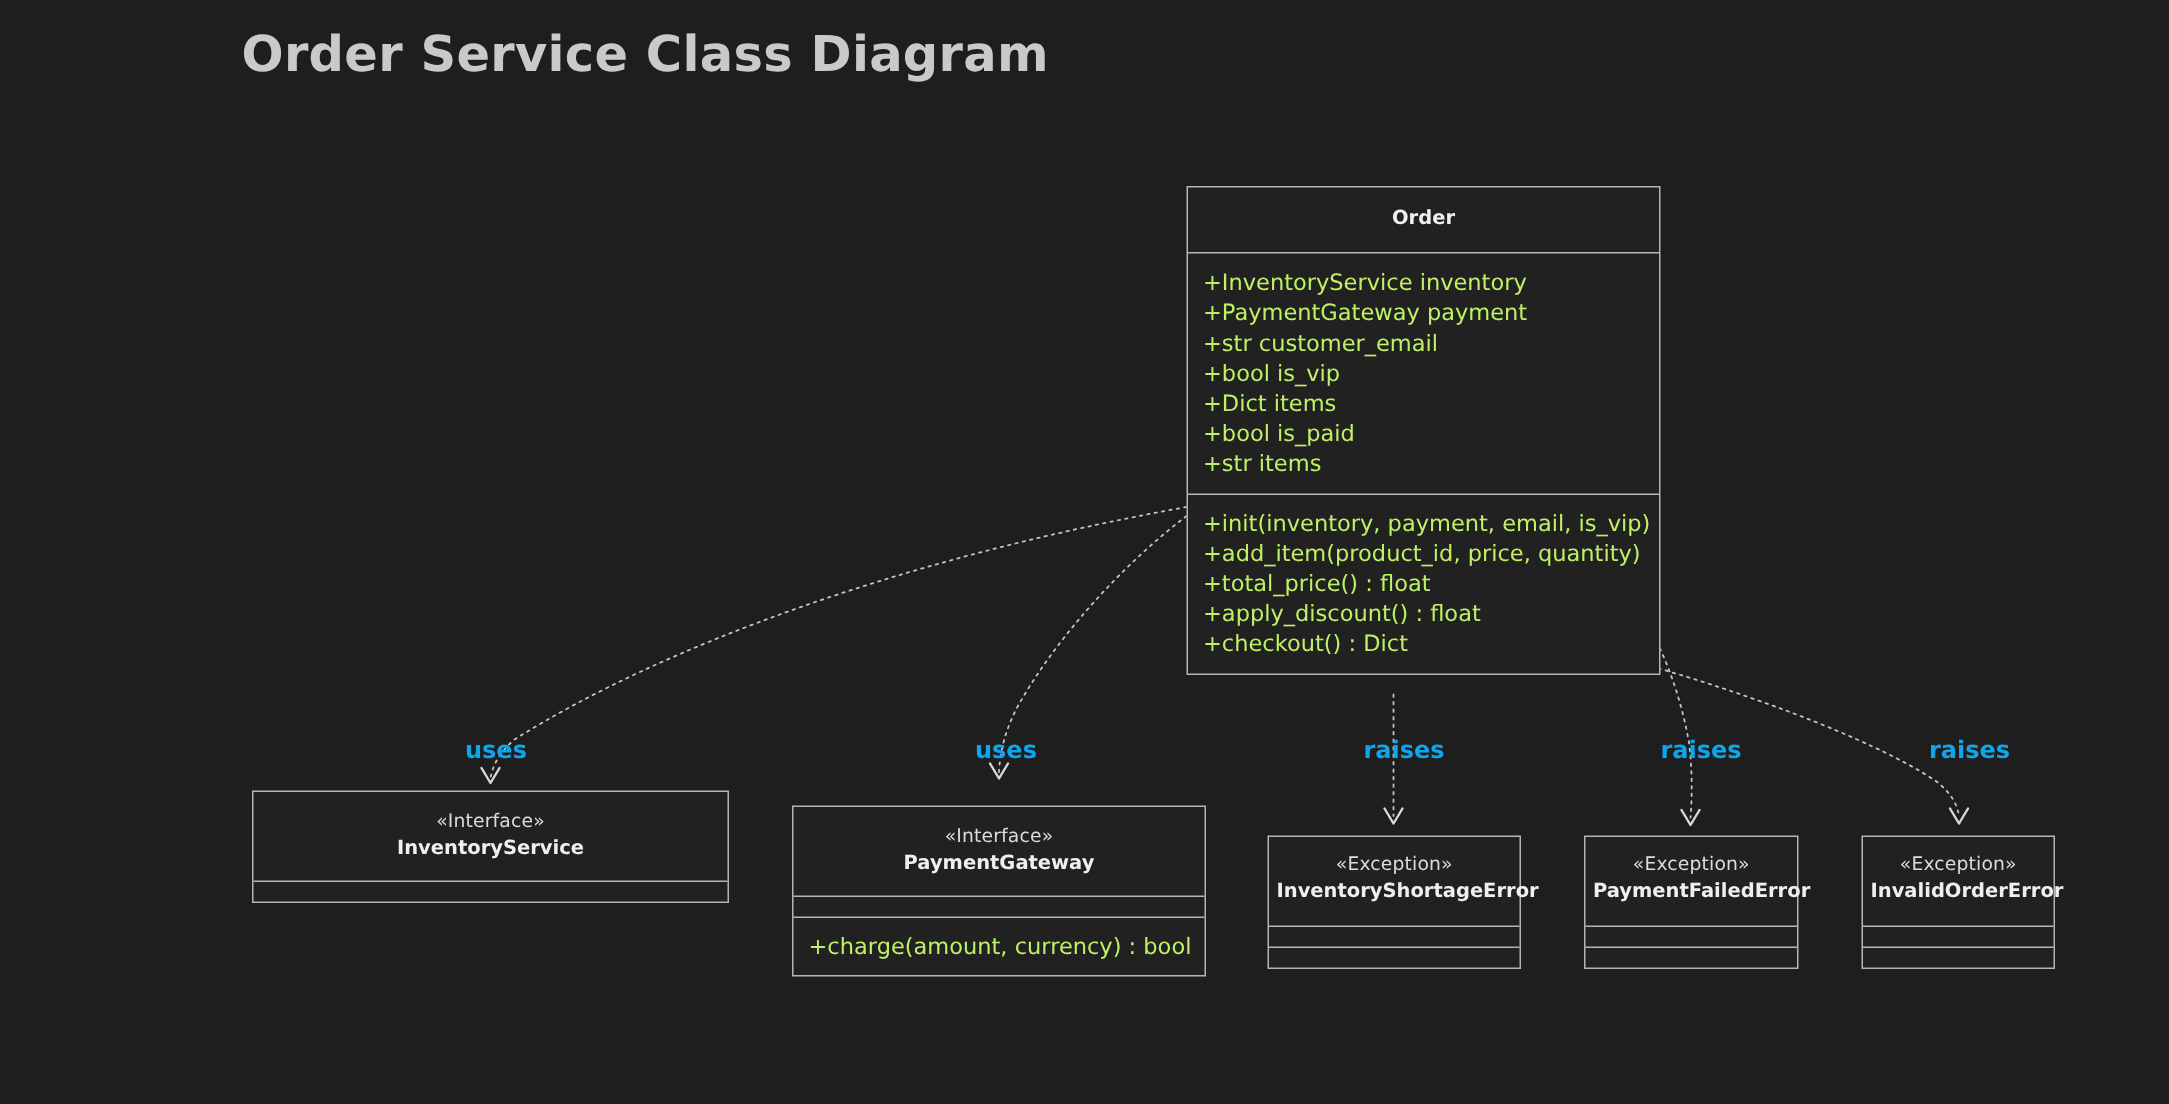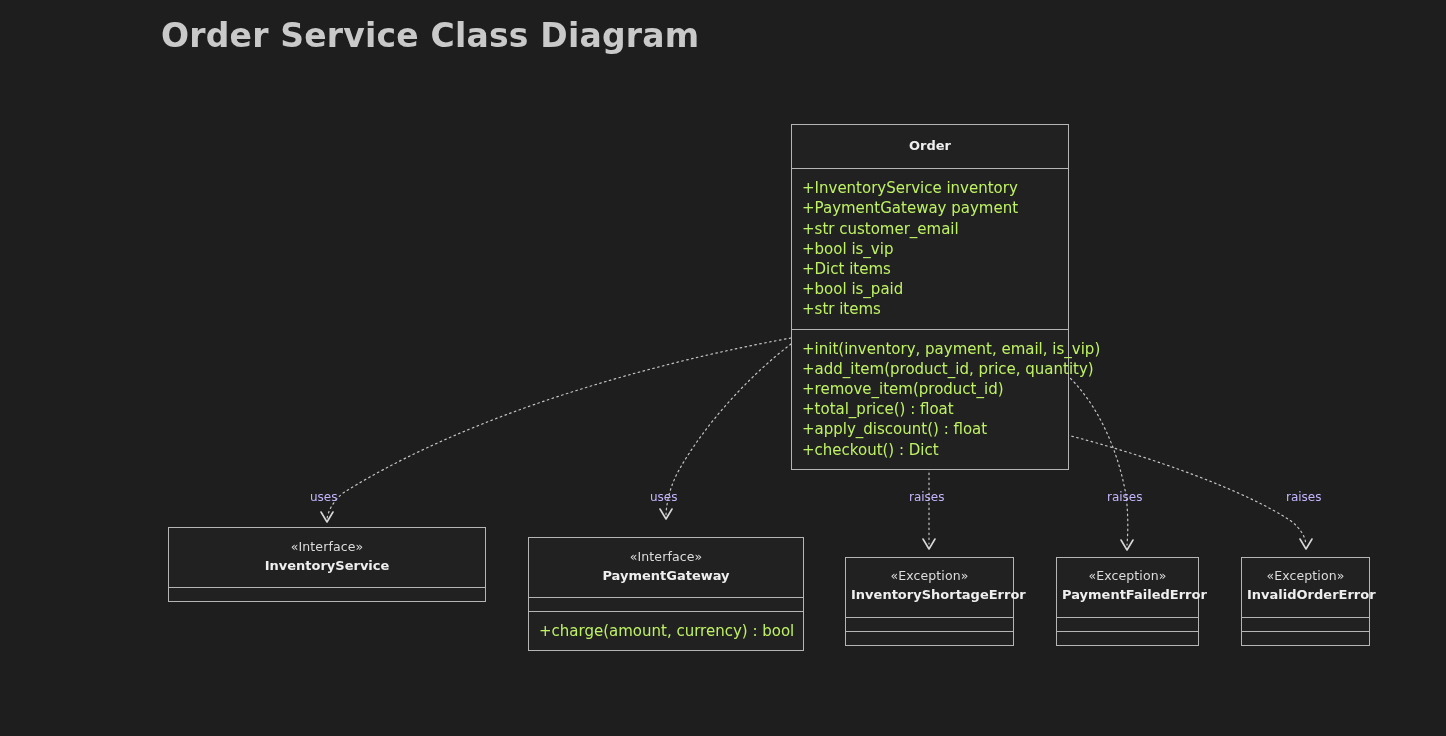--- a/index.html
+++ b/index.html
@@ -48,23 +48,23 @@
   }
   .edge-head {
     fill: none;
     stroke: #d8d8d8;
     stroke-width: 1.6;
     stroke-linecap: round;
     stroke-linejoin: round;
   }
   .edge-label {
     position: absolute;
-    font-size: 12px;
-    font-weight: normal;
-    color: #c4b5fd;
+    font-size: 16px;
+    font-weight: bold;
+    color: #0ea5e9;
     white-space: nowrap;
   }
 
   
   .uml-box {
     position: absolute;
     background: #212121;
     border: 1px solid #b5b5b5;
     color: #d8d8d8;
   }
@@ -98,21 +98,21 @@
     height: 14px;
   }
   .uml-row {
     font-size: 15px;
     line-height: 20.2px;
     color: #bef264;
     white-space: nowrap;
   }
 
   
-  #box-order            { left: 748px;  top: 124px; width: 278px; }
+  #box-order            { left: 748px;  top: 124px; width: 316px; }
   #box-order .uml-header { padding: 11px 6px 12px; }
   #box-inventoryservice { left: 125px;  top: 527px; width: 318px; }
   #box-paymentgateway   { left: 485px;  top: 537px; width: 276px; }
   #box-inventoryerror   { left: 802px;  top: 557px; width: 169px; }
   #box-paymenterror     { left: 1013px; top: 557px; width: 143px; }
   #box-invalidorder     { left: 1198px; top: 557px; width: 129px; }
 
   .exception-box .uml-header { padding: 8px 5px 11px; }
 </style>
 </head>
@@ -165,21 +165,20 @@
       <div class="uml-row">+PaymentGateway payment</div>
       <div class="uml-row">+str customer_email</div>
       <div class="uml-row">+bool is_vip</div>
       <div class="uml-row">+Dict items</div>
       <div class="uml-row">+bool is_paid</div>
       <div class="uml-row">+str items</div>
     </div>
     <div class="uml-compartment">
       <div class="uml-row">+init(inventory, payment, email, is_vip)</div>
       <div class="uml-row">+add_item(product_id, price, quantity)</div>
-      <div class="uml-row">+remove_item(product_id)</div>
       <div class="uml-row">+total_price() : float</div>
       <div class="uml-row">+apply_discount() : float</div>
       <div class="uml-row">+checkout() : Dict</div>
     </div>
   </div>
 
   <div class="uml-box" id="box-inventoryservice">
     <div class="uml-header">
       <span class="uml-stereotype">«Interface»</span>
       <span class="uml-name">InventoryService</span>

